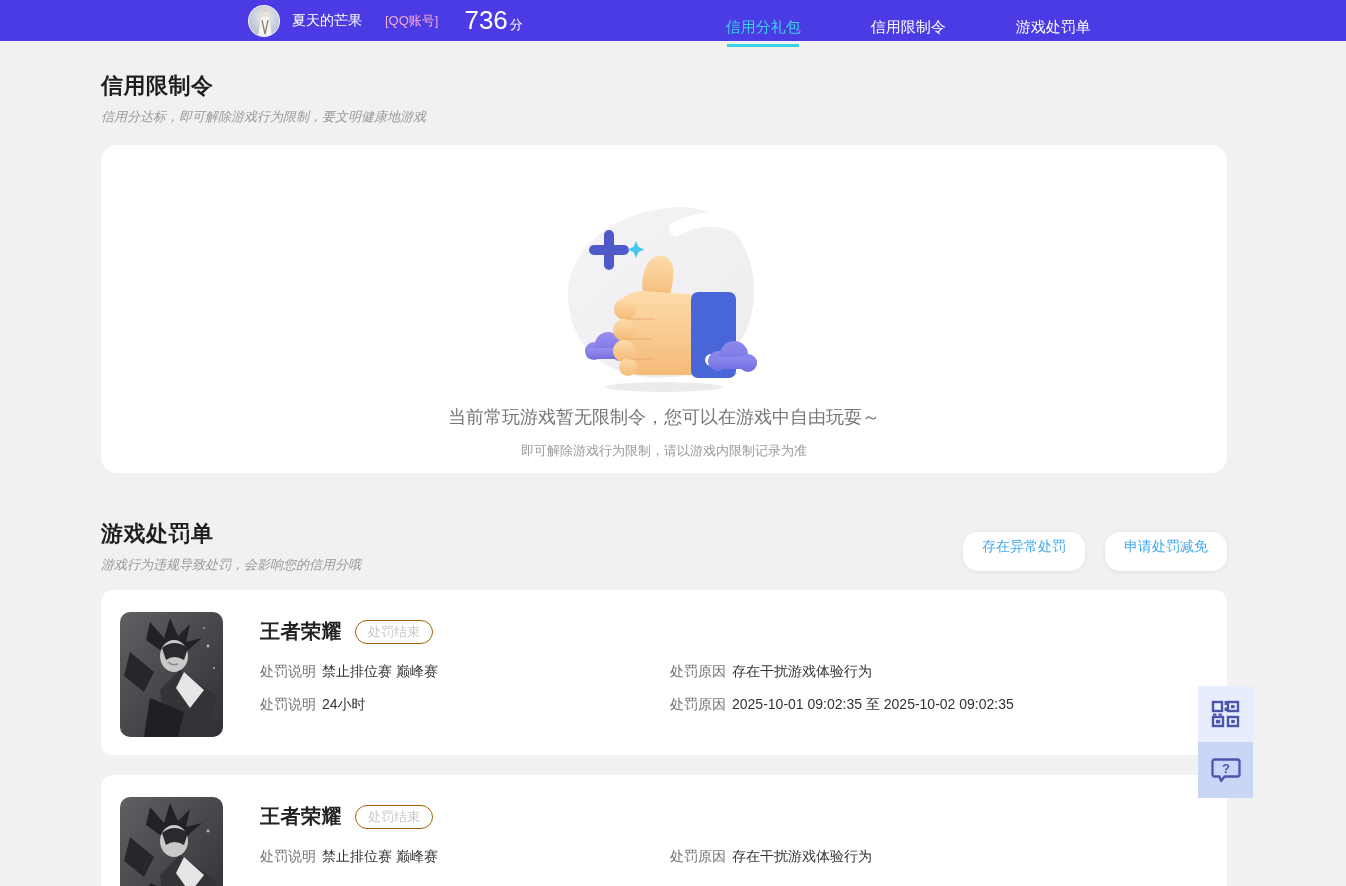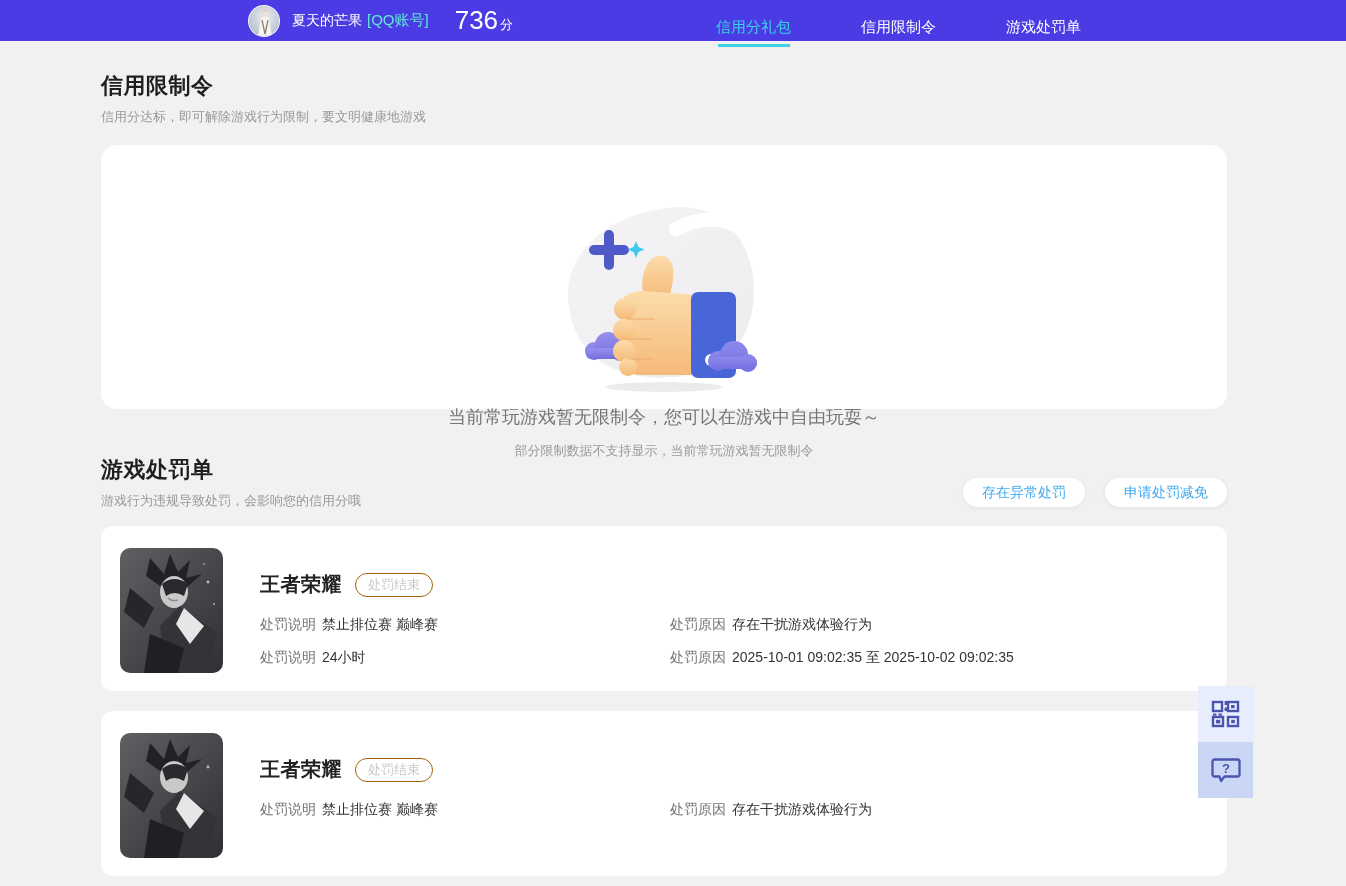--- a/index.html
+++ b/index.html
@@ -13,62 +13,62 @@
   .header {
     height:41px; background:#4a3be4;
     display:flex; align-items:center;
   }
   .user-group { display:flex; align-items:center; margin-left:248px; }
   .avatar {
     width:32px; height:32px; border-radius:50%; overflow:hidden;
     border:1px solid rgba(255,255,255,.85); background:#c9cedb; flex:none;
   }
   .user-name { margin-left:12px; font-size:14px; color:#ffffff; white-space:nowrap; }
-  .user-acct { margin-left:5px; font-size:15px; color:#5eead4; white-space:nowrap; }
+  .user-acct { margin-left:23px; font-size:13px; color:#f9a8d4; white-space:nowrap; }
   .score { margin-left:26px; color:#fff; display:flex; align-items:baseline; }
   .score-num { font-size:26px; line-height:1; }
   .score-unit { font-size:13px; margin-left:2px; }
   .tabs { display:flex; margin-left:168px; height:30px; }
   .tab {
     width:145px; text-align:center; font-size:15px; color:#ffffff;
     line-height:41px; height:41px; cursor:pointer; position:relative; white-space:nowrap;
   }
   .tab.active { color:#3bd2e6; }
   .tab.active::after {
     content:""; position:absolute; left:50%; transform:translateX(-50%);
     bottom:0; width:72px; height:3px; background:#3bd2e6;
   }
   
   .container { width:1126px; margin-left:101px; }
   .section-title { font-size:22px; font-weight:bold; color:#1f1f1f; letter-spacing:.5px; }
-  .section-sub { margin-top:7px; font-size:13px; color:#999; }
+  .section-sub { margin-top:7px; font-size:13px; color:#999;font-style:italic; }
   .restrict-head { padding-top:30px; }
   
   .empty-card {
-    margin-top:19px; height:264px; background:#fff; border-radius:16px;
+    margin-top:19px; height:328px; background:#fff; border-radius:16px;
     text-align:center;
   }
   .illus { margin-top:52px; display:inline-block; }
   .empty-main { margin-top:8px; font-size:18px; color:#757575; }
   .empty-note { margin-top:13px; font-size:13px; color:#9a9a9a; }
   
   .punish-head { margin-top:46px; display:flex; justify-content:space-between; align-items:flex-end; }
   .actions { display:flex; gap:20px; padding-bottom:3px; }
   .pill {
-    height:29px; line-height:29px; padding:0 19px; background:#fff;
+    height:39px; line-height:29px; padding:0 19px; background:#fff;
     border-radius:15px; color:#41aaf0; font-size:14px; cursor:pointer;
     box-shadow:0 1px 5px rgba(0,0,0,.07); white-space:nowrap;text-align:right;
   }
   .pcard {
     margin-top:16px; background:#fff; border-radius:12px;
     padding:22px 20px 18px 19px; display:flex;
   }
   .thumb { width:103px; height:125px; border-radius:10px; overflow:hidden; flex:none; }
   .pbody { margin-left:37px; flex:1; min-width:0; }
-  .title-row { display:flex; align-items:center; margin-top:23px; }
+  .title-row { display:flex; align-items:center; margin-top:6px; }
   .game-title { font-size:20px; font-weight:bold; color:#222; letter-spacing:.5px; }
   .badge {
     margin-left:13px; border:1px solid #a16207; border-radius:12px;
     padding:2px 12px; font-size:13px; color:#c8c8c8; white-space:nowrap;
   }
   .fields {
     display:grid; grid-template-columns:410px 1fr;
     margin-top:18px; row-gap:15px; font-size:14px;
   }
   .field { display:flex; align-items:baseline; }
@@ -174,21 +174,21 @@
         <g>
           <circle cx="160" cy="164" r="10" fill="url(#cloudR)"></circle>
           <circle cx="176" cy="158" r="14" fill="url(#cloudR)"></circle>
           <circle cx="190" cy="166" r="9" fill="url(#cloudR)"></circle>
           <rect x="152" y="160" width="47" height="12" rx="6" fill="url(#cloudR)"></rect>
         </g>
         <ellipse cx="106" cy="190" rx="58" ry="5" fill="#ebebee"></ellipse>
       </svg>
     </div>
     <div class="empty-main">当前常玩游戏暂无限制令，您可以在游戏中自由玩耍～</div>
-    <div class="empty-note">部分限制数据不支持显示，当前常玩游戏暂无限制令</div>
+    <div class="empty-note">即可解除游戏行为限制，请以游戏内限制记录为准</div>
   </div>
 
   <div class="punish-head">
     <div>
       <div class="section-title">游戏处罚单</div>
       <div class="section-sub">游戏行为违规导致处罚，会影响您的信用分哦</div>
     </div>
     <div class="actions">
       <div class="pill">存在异常处罚</div>
       <div class="pill">申请处罚减免</div>

